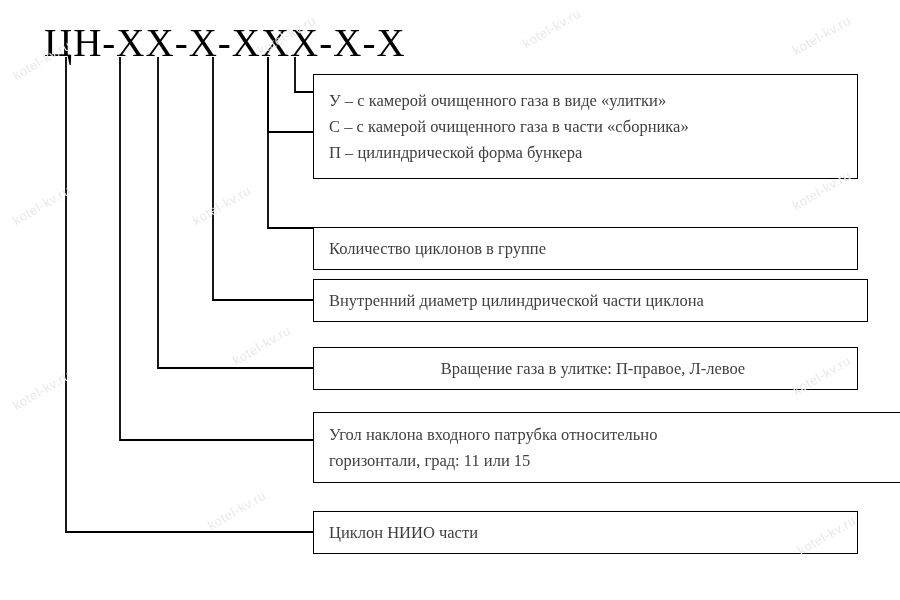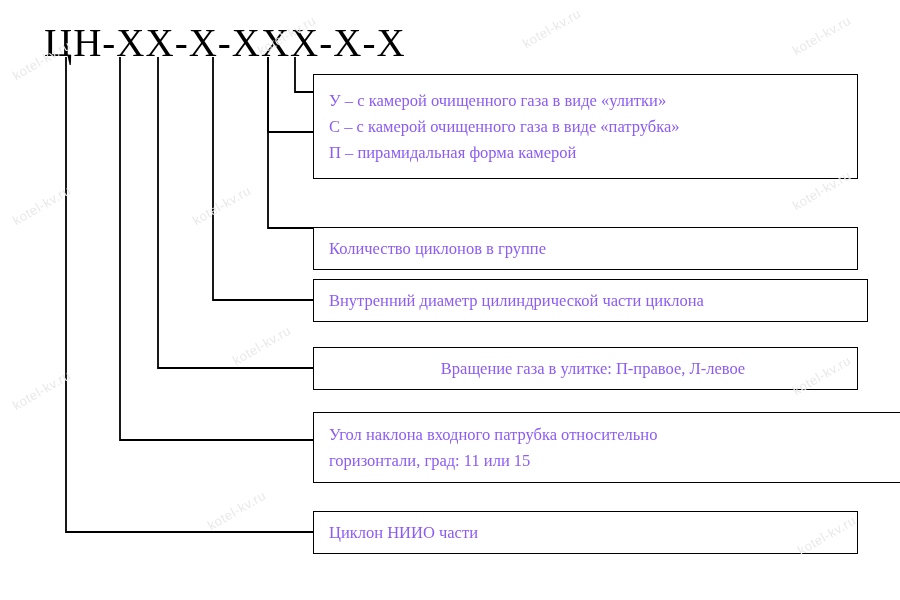--- a/index.html
+++ b/index.html
@@ -62,21 +62,21 @@
     background: transparent;
     z-index: 4;
     display: flex;
     flex-direction: column;
     justify-content: center;
     padding-left: 15px;
   }
   .box .ln {
     font-family: "Liberation Serif", serif;
     font-size: 16.5px;
-    color: #8b5cf6;
+    color: #404040;
     line-height: 26px;
     white-space: nowrap;
   }
 </style>
 </head>
 <body>
 
 <div id="stage">
 
   <div>
@@ -109,22 +109,22 @@
       <path d="M 158 58 L 158 368 L 313 368"></path>
 
       <path d="M 120 58 L 120 440 L 313 440"></path>
 
       <path d="M 66 58 L 66 532 L 313 532"></path>
     </g>
   </svg>
 
   <div class="box" style="left:313px; top:74px; width:545px; height:105px;">
     <span class="ln">У – с камерой очищенного газа в виде «улитки»</span>
-    <span class="ln">С – с камерой очищенного газа в виде «патрубка»</span>
-    <span class="ln">П – пирамидальная форма камерой</span>
+    <span class="ln">С – с камерой очищенного газа в части «сборника»</span>
+    <span class="ln">П – цилиндрической форма бункера</span>
   </div>
 
   <div class="box" style="left:313px; top:207px; width:545px; height:43px;margin-top:20px;">
     <span class="ln">Количество циклонов в группе</span>
   </div>
 
   <div class="box" style="left:313px; top:279px; width:555px; height:43px;">
     <span class="ln">Внутренний диаметр цилиндрической части циклона</span>
   </div>
 

